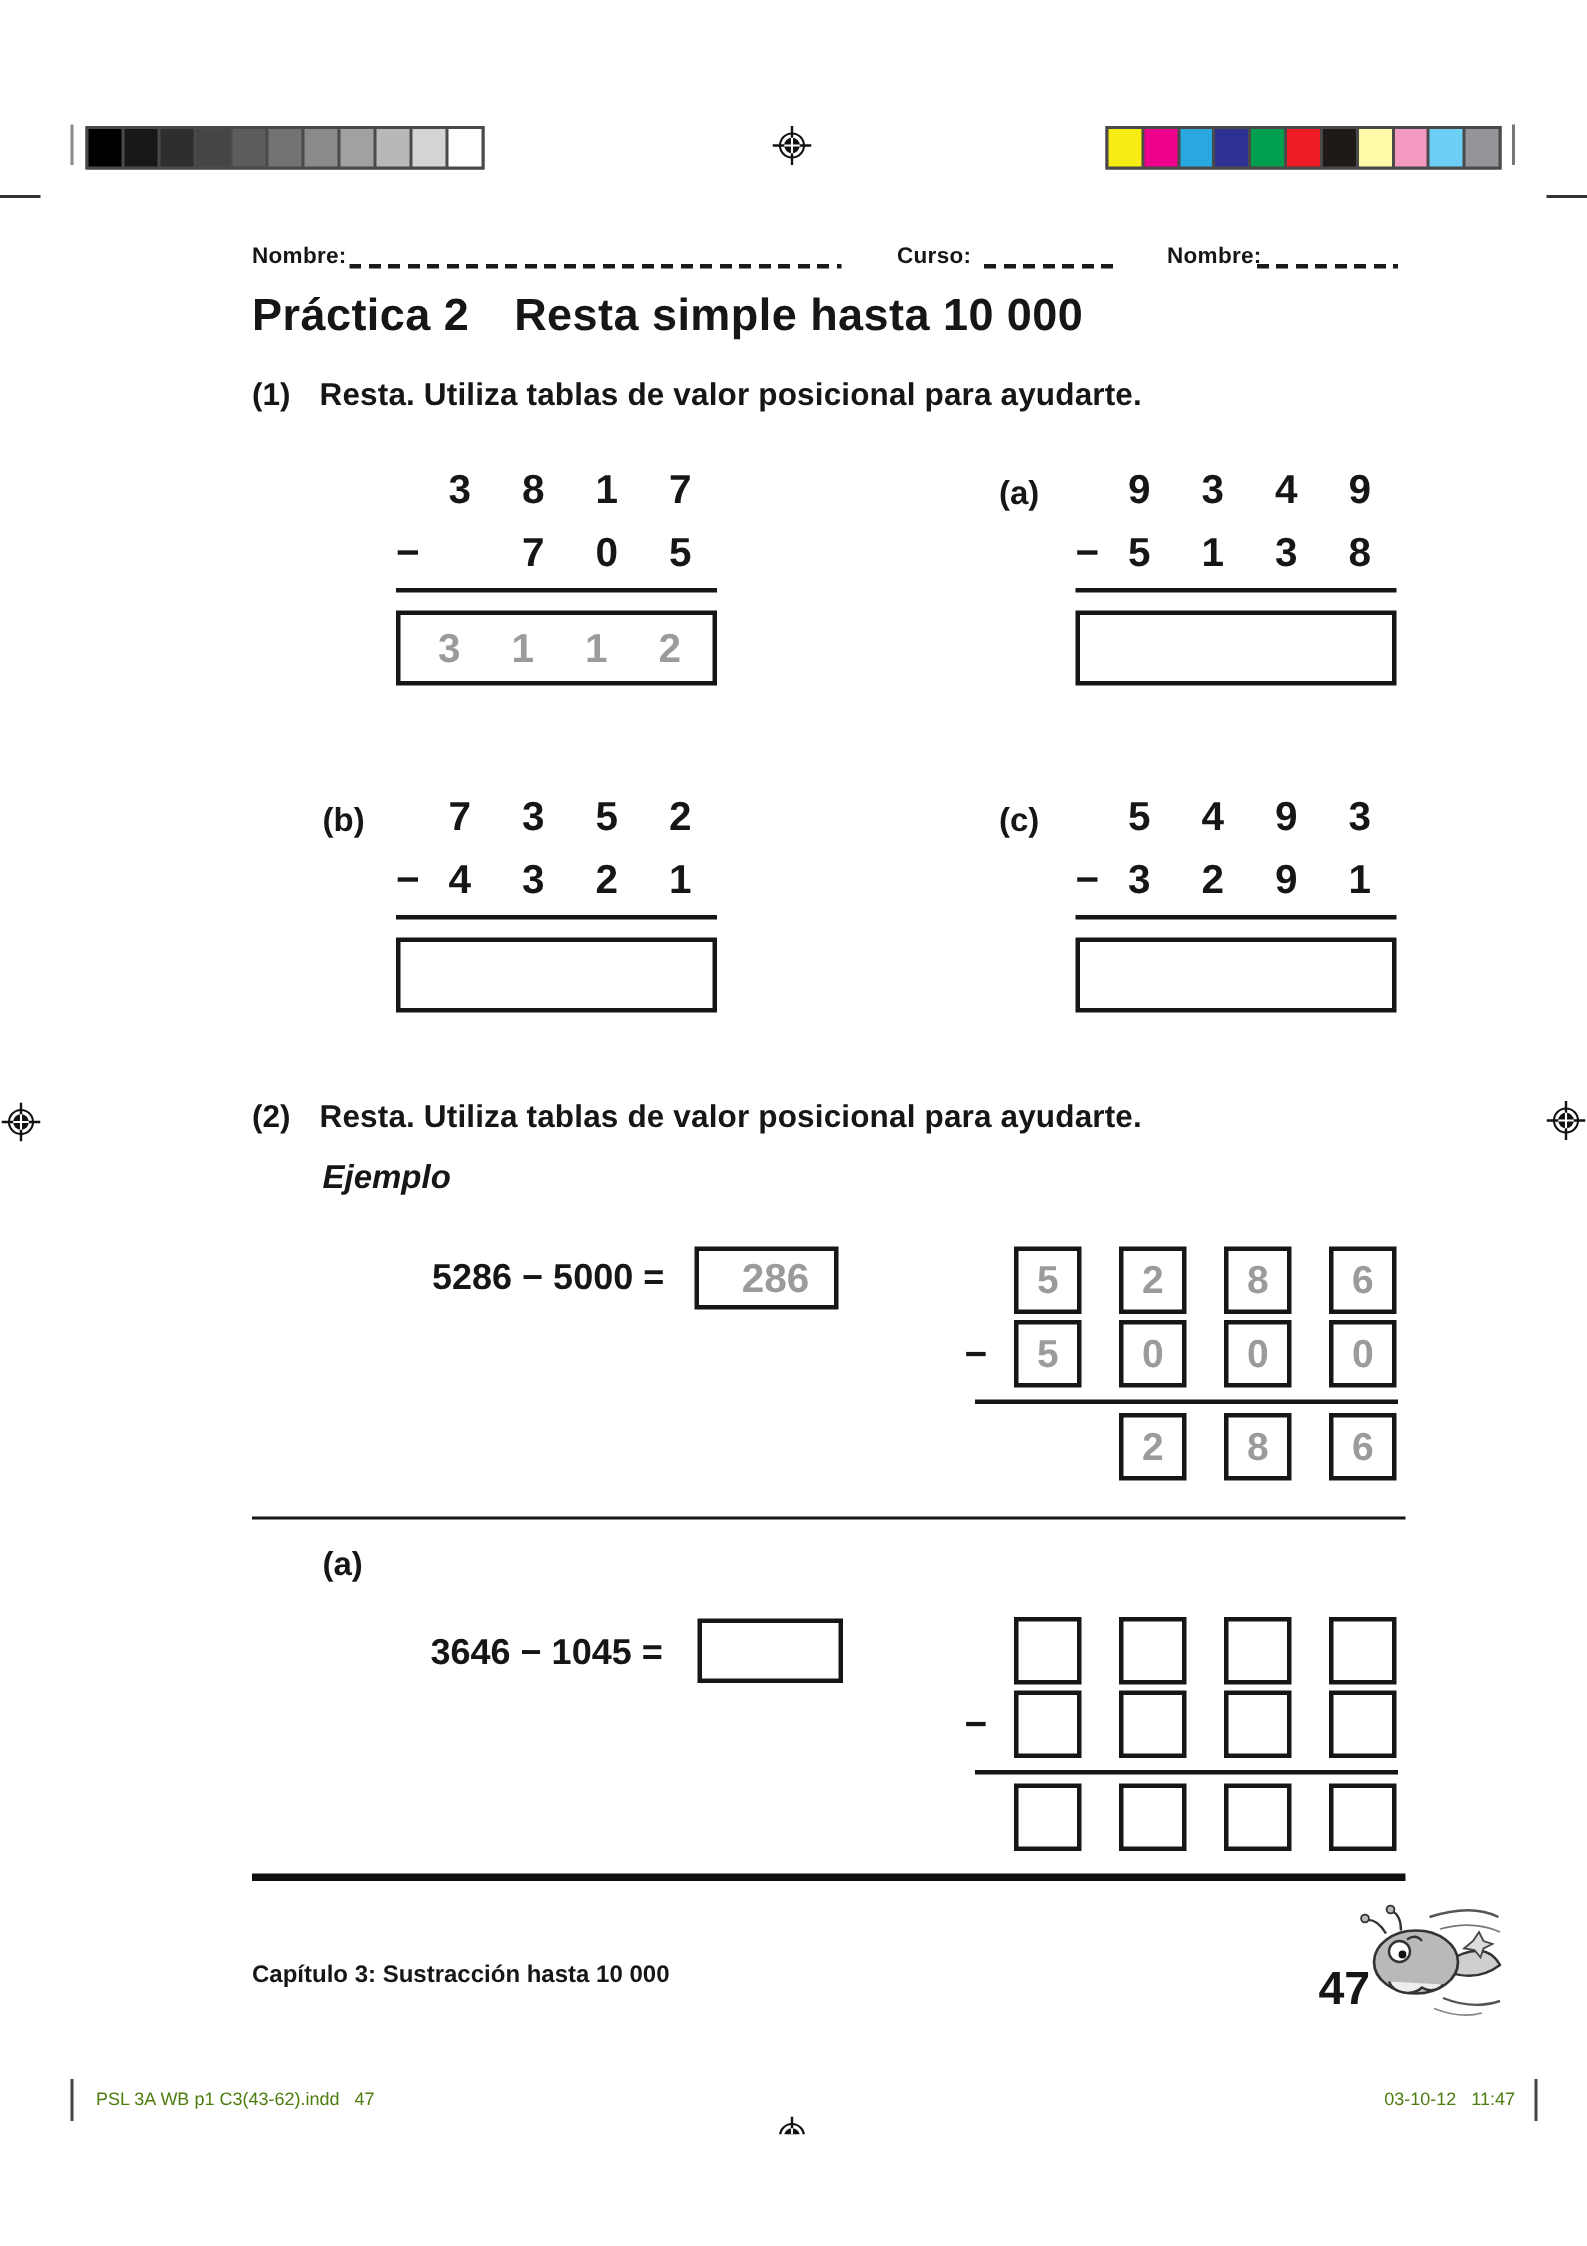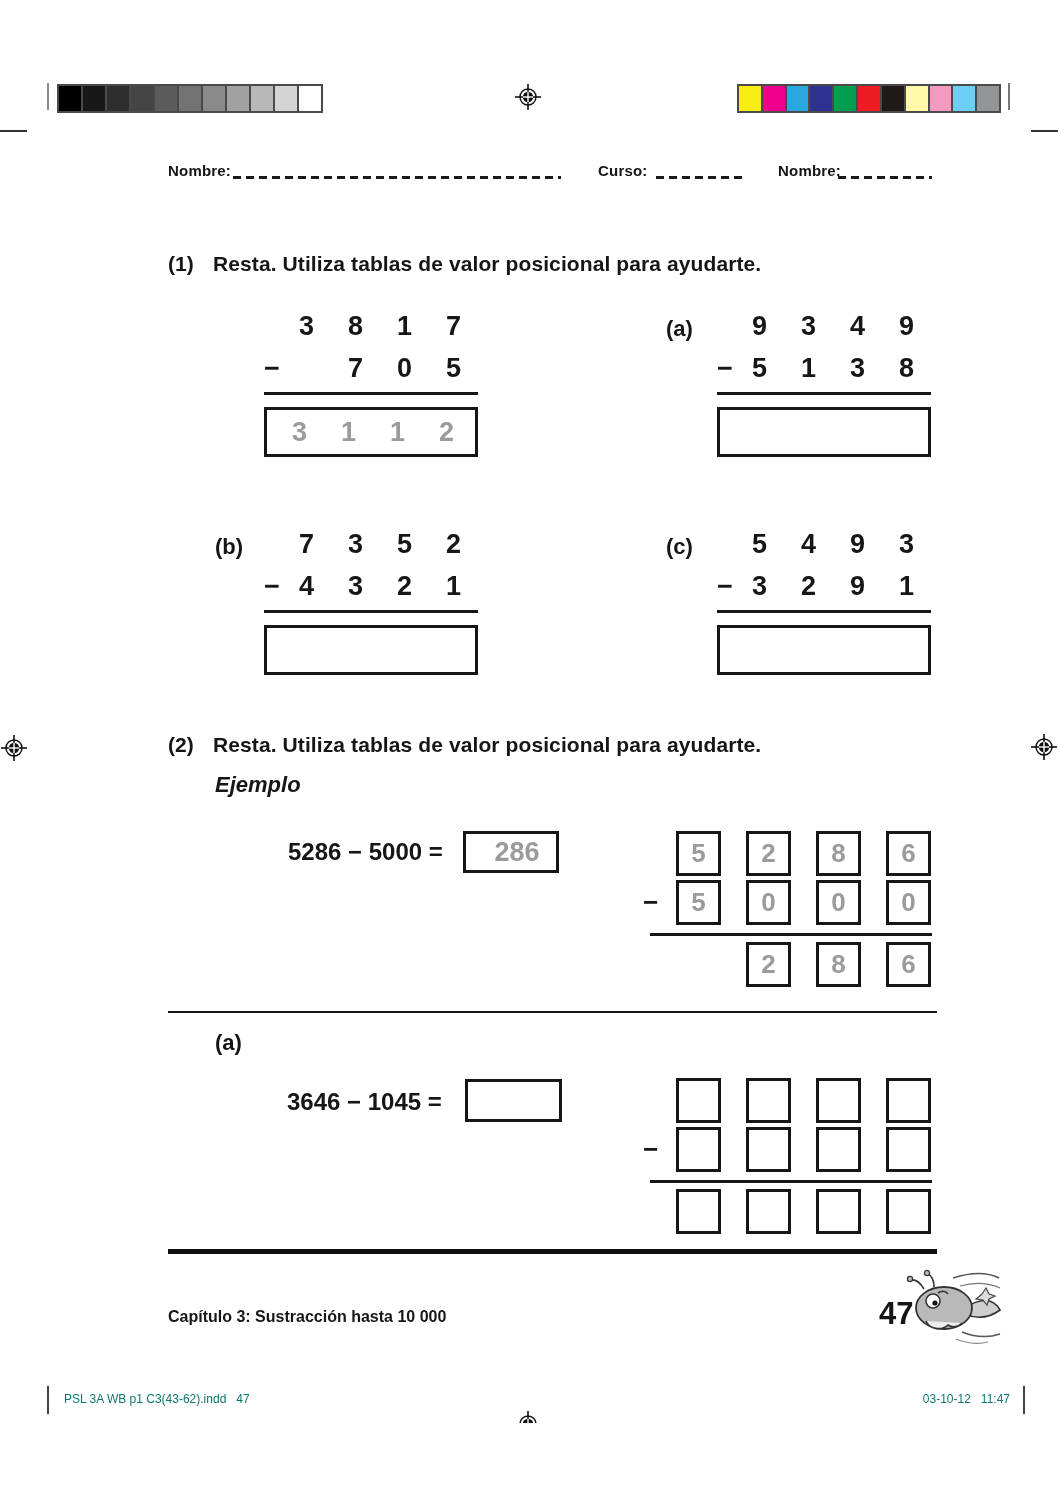--- a/index.html
+++ b/index.html
@@ -50,22 +50,22 @@
   .pvbox{width:45px;height:45px;border:3px solid #161616;box-sizing:border-box;margin-right:25px;
          display:flex;align-items:center;justify-content:center;font-size:26px;font-weight:700;}
   .pvline{height:3px;background:#161616;margin:8px 0 6px 20px;width:282px;}
   .shift3{margin-left:116px;}
   .shift4{margin-left:46px;}
 
   .divider{height:2px;background:#161616;}
   .thickline{height:5px;background:#101010;}
 
   .chapter{font-size:16px;font-weight:700;white-space:nowrap;text-align:right;}
-  .pagenum{font-size:31px;font-weight:700;}
-  .imprint{font-size:12px;color:#0f766e;white-space:pre;}
+  .pagenum{font-size:31px;font-weight:700;margin-top:12px;}
+  .imprint{font-size:12px;color:#4d7c0f;white-space:pre;}
 </style>
 </head>
 <body>
 
 <div class="sheet">
 
   <div class="abs tick-v" style="left:47px;top:83px;height:27px;"></div>
   <div class="abs strip" style="left:57px;top:84px;width:266px;height:29px;">
       <div class="swatch" style="background: rgb(0, 0, 0);"></div>
       <div class="swatch" style="background: rgb(24, 24, 24);"></div>
@@ -129,20 +129,23 @@
       <line x1="7.8" y1="13" x2="18.2" y2="13" stroke="#fff" stroke-width="1.4"></line>
   </svg>
 
   <span class="abs fieldlabel" style="left:168px;top:162px;">Nombre:</span>
   <div class="abs dotline" style="left:233px;top:176px;width:328px;"></div>
   <span class="abs fieldlabel" style="left:598px;top:162px;">Curso:</span>
   <div class="abs dotline" style="left:656px;top:176px;width:88px;"></div>
   <span class="abs fieldlabel" style="left:778px;top:162px;">Nombre:</span>
   <div class="abs dotline" style="left:838px;top:176px;width:94px;"></div>
 
+  <div class="abs title" style="left:168px;top:194px;">
+    <span>Práctica 2</span><span class="t2">Resta simple hasta 10 000</span>
+  </div>
 
   <span class="abs qnum" style="left:168px;top:252px;">(1)</span>
   <span class="abs qtext" style="left:213px;top:252px;">Resta. Utiliza tablas de valor posicional para ayudarte.</span>
 
   <div class="abs colsub" style="left:264px;top:310px;">
     <div class="crow">
       <span class="mcell"></span>
       <span class="dcell">3</span>
       <span class="dcell">8</span>
       <span class="dcell">1</span>

